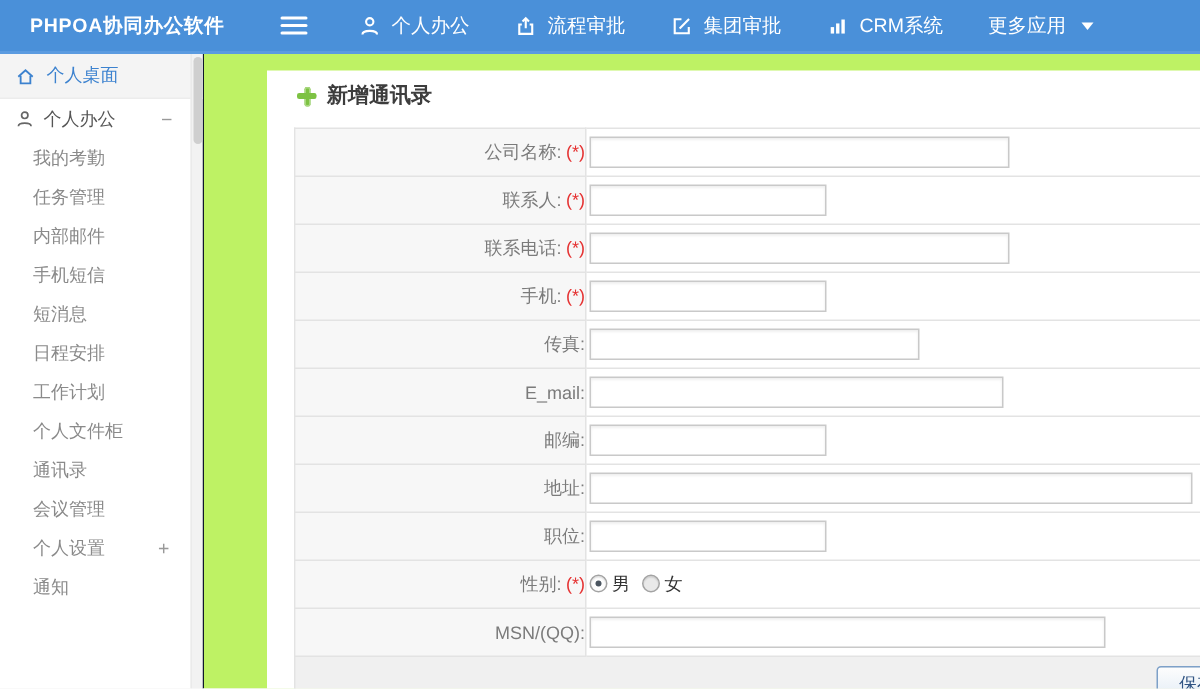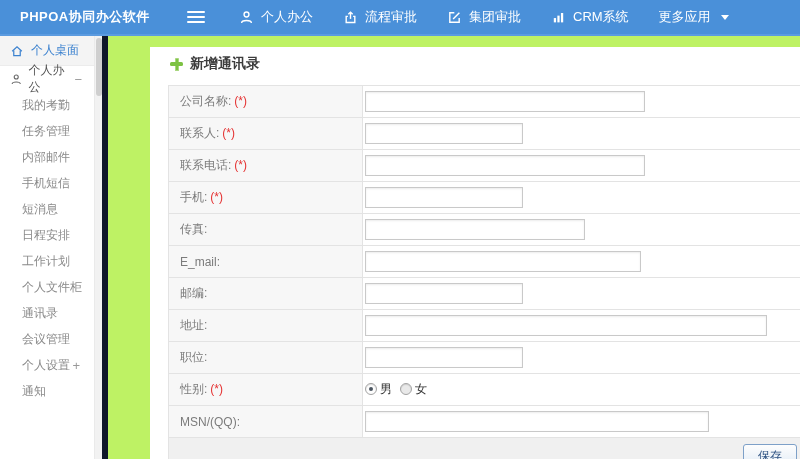--- a/index.html
+++ b/index.html
@@ -12,21 +12,21 @@
   .logo { width:175px; padding-left:8px; color:#fff; font-size:13px; font-weight:bold; letter-spacing:0.5px; white-space:nowrap; }
   .hamburger { display:flex; flex-direction:column; gap:3px; width:18px; margin-right:34px; cursor:pointer; }
   .hamburger span { display:block; height:2px; background:#fff; border-radius:1px; }
   .topnav { display:flex; align-items:center; }
   .nav-item { display:flex; align-items:center; color:#fff; font-size:13px; margin-right:30px; cursor:pointer; white-space:nowrap; }
   .nav-item svg { margin-right:7px; display:block; }
   .nav-item .caret { width:0; height:0; border-left:4px solid transparent; border-right:4px solid transparent; border-top:5px solid #fff; margin-left:10px; }
 
   
   .main { display:flex; height:423px; }
-  .sidebar { position:relative; width:108px; background:#fff; border-right:6px solid #0f172a; flex:none; }
+  .sidebar { position:relative; width:136px; background:#fff; border-right:1px solid #0f172a; flex:none; }
   .side-scroll { position:absolute; top:0; right:0; width:8px; height:100%; background:#f2f2f2; border-left:1px solid #eaeaea; }
   .side-thumb { position:absolute; top:2px; left:1px; width:6px; height:58px; background:#cfcfcf; border-radius:3px; }
 
   .side-desktop { display:flex; align-items:center; height:30px; padding-left:10px; background:#f4f4f4; border-bottom:1px solid #ececec; color:#3c82cf; cursor:pointer; }
   .side-desktop svg { margin-right:7px; display:block; }
   .side-group { display:flex; align-items:center; height:26px; padding-left:10px; color:#555; cursor:pointer; }
   .side-group svg { margin-right:6px; display:block; }
   .side-group .toggle { margin-left:auto; margin-right:20px; color:#999; font-size:13px; }
   .side-items { list-style:none; }
   .side-item { display:flex; align-items:center; height:26px; padding-left:22px; color:#8a8a8a; cursor:pointer; }
@@ -36,21 +36,21 @@
   .content { flex:1; background:#bef264; position:relative; }
   .panel { position:absolute; left:42px; top:11px; width:700px; height:500px; background:#fff; }
   .panel-title { display:flex; align-items:center; padding:8px 0 0 20px; }
   .plus-icon { position:relative; width:13px; height:13px; margin-right:7px; }
   .plus-icon::before { content:""; position:absolute; left:4.5px; top:0; width:4px; height:13px; background:#7dc243; border-radius:1.5px; box-shadow:0 0 0 1px #a9d77f inset; }
   .plus-icon::after { content:""; position:absolute; left:0; top:4.5px; width:13px; height:4px; background:#7dc243; border-radius:1.5px; }
   .title-text { font-size:14px; font-weight:bold; color:#3d3d3d; }
 
   table.form { border-collapse:collapse; margin:12px 0 0 18px; width:642px; table-layout:fixed; }
   table.form td { border:1px solid #e3e3e3; height:32px; }
-  td.label-cell { width:194px; background:#f7f7f7; padding-left:11px; color:#7b7b7b; }
+  td.label-cell { width:194px; background:#f7f7f7; padding-left:11px; color:#7b7b7b;text-align:right; }
   td.input-cell { background:#fff; padding-left:2px; }
   .req { color:#e53333; margin-left:3px; }
   input.txt { height:21px; border:1px solid #c9c9c9; box-shadow:inset 0 1px 2px rgba(0,0,0,0.08); background:#fff; outline:none; padding:0 3px; font-family:inherit; font-size:12px; color:#333; vertical-align:middle; }
 
   .radio-wrap { display:inline-flex; align-items:center; margin-right:8px; color:#333; cursor:pointer; }
   .radio { width:12px; height:12px; border:1px solid #a3a3a3; border-radius:50%; background:#e9e9e9; margin-right:3px; position:relative; box-shadow:inset 0 1px 1px rgba(0,0,0,0.12); }
   .radio.checked { background:#fdfdfd; }
   .radio.checked::after { content:""; position:absolute; left:3px; top:3px; width:4px; height:4px; border-radius:50%; background:#4b5560; }
 
   .form-footer { width:642px; height:40px; margin-left:18px; background:#f0f0f0; border:1px solid #e3e3e3; border-top:none; }

